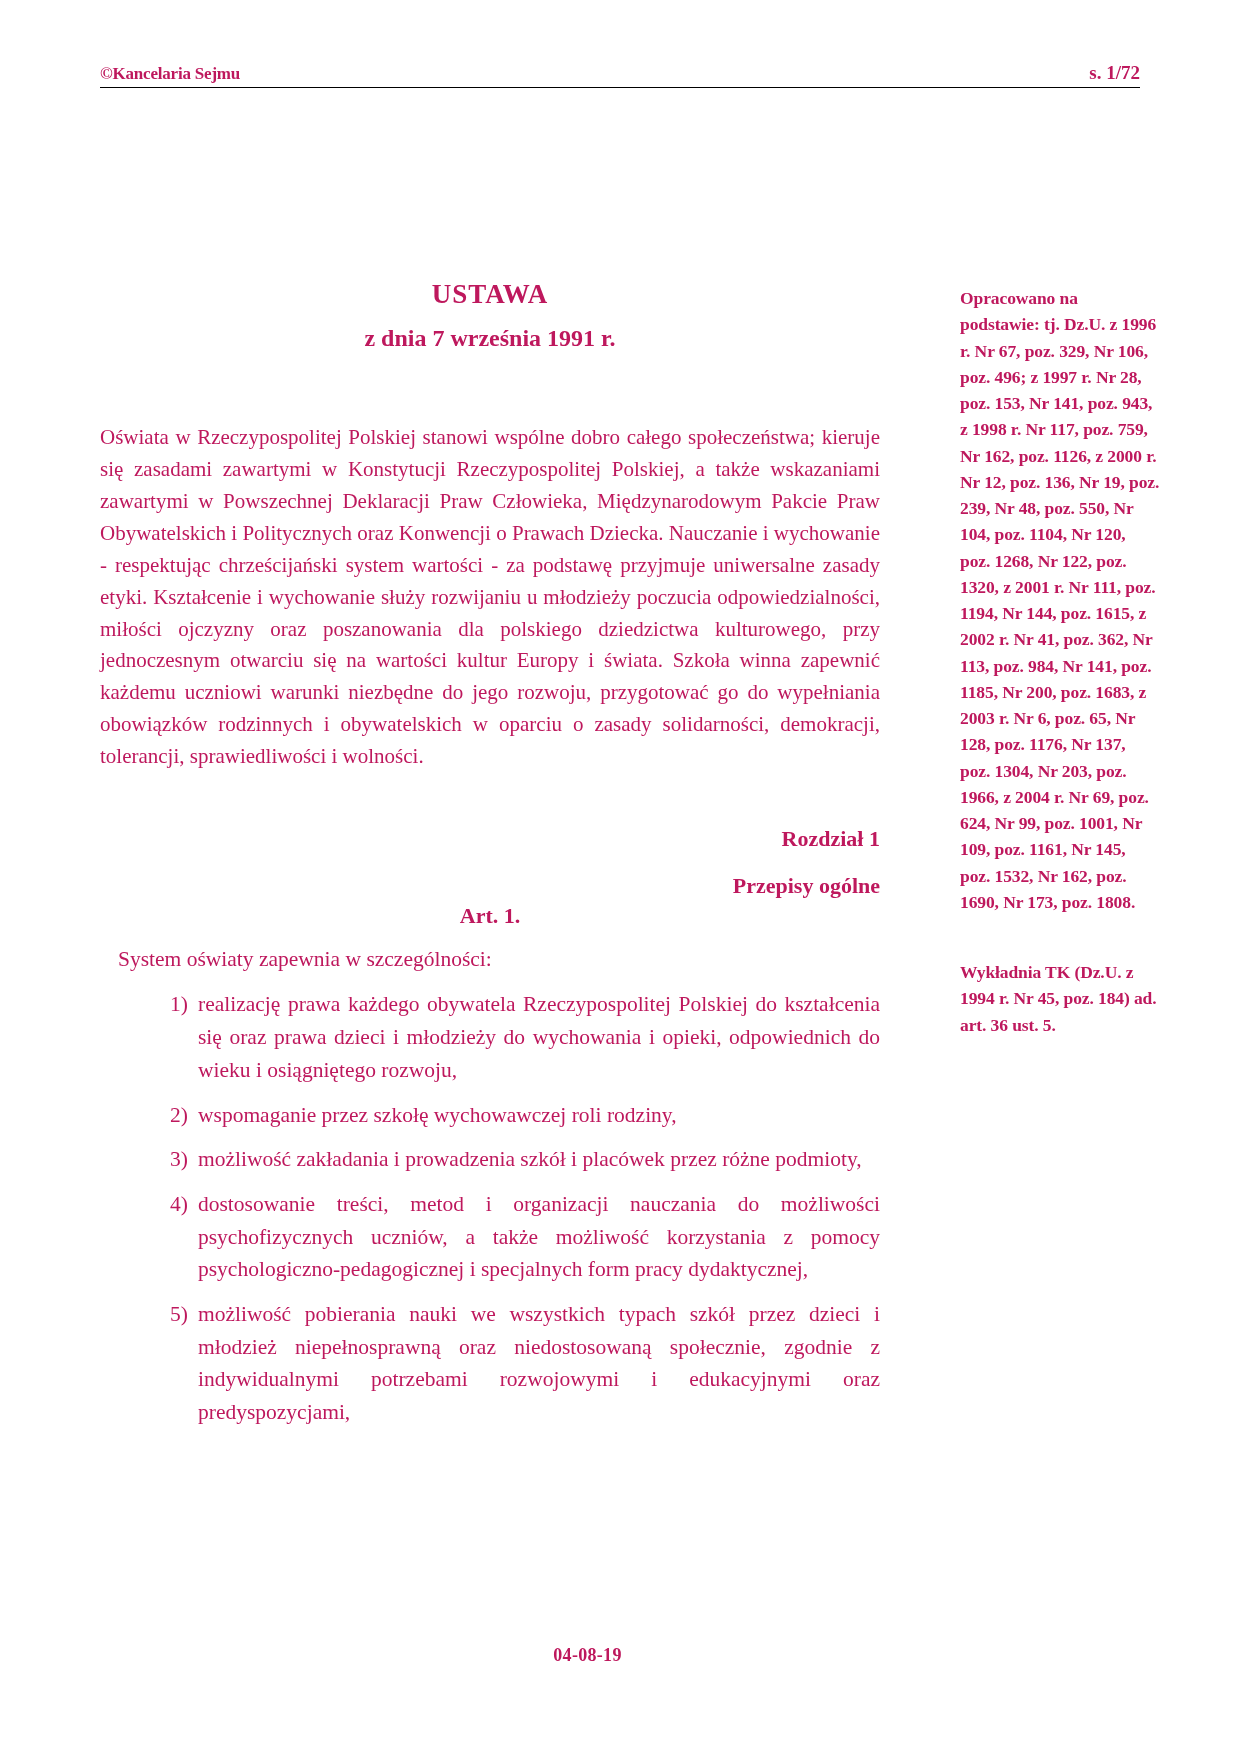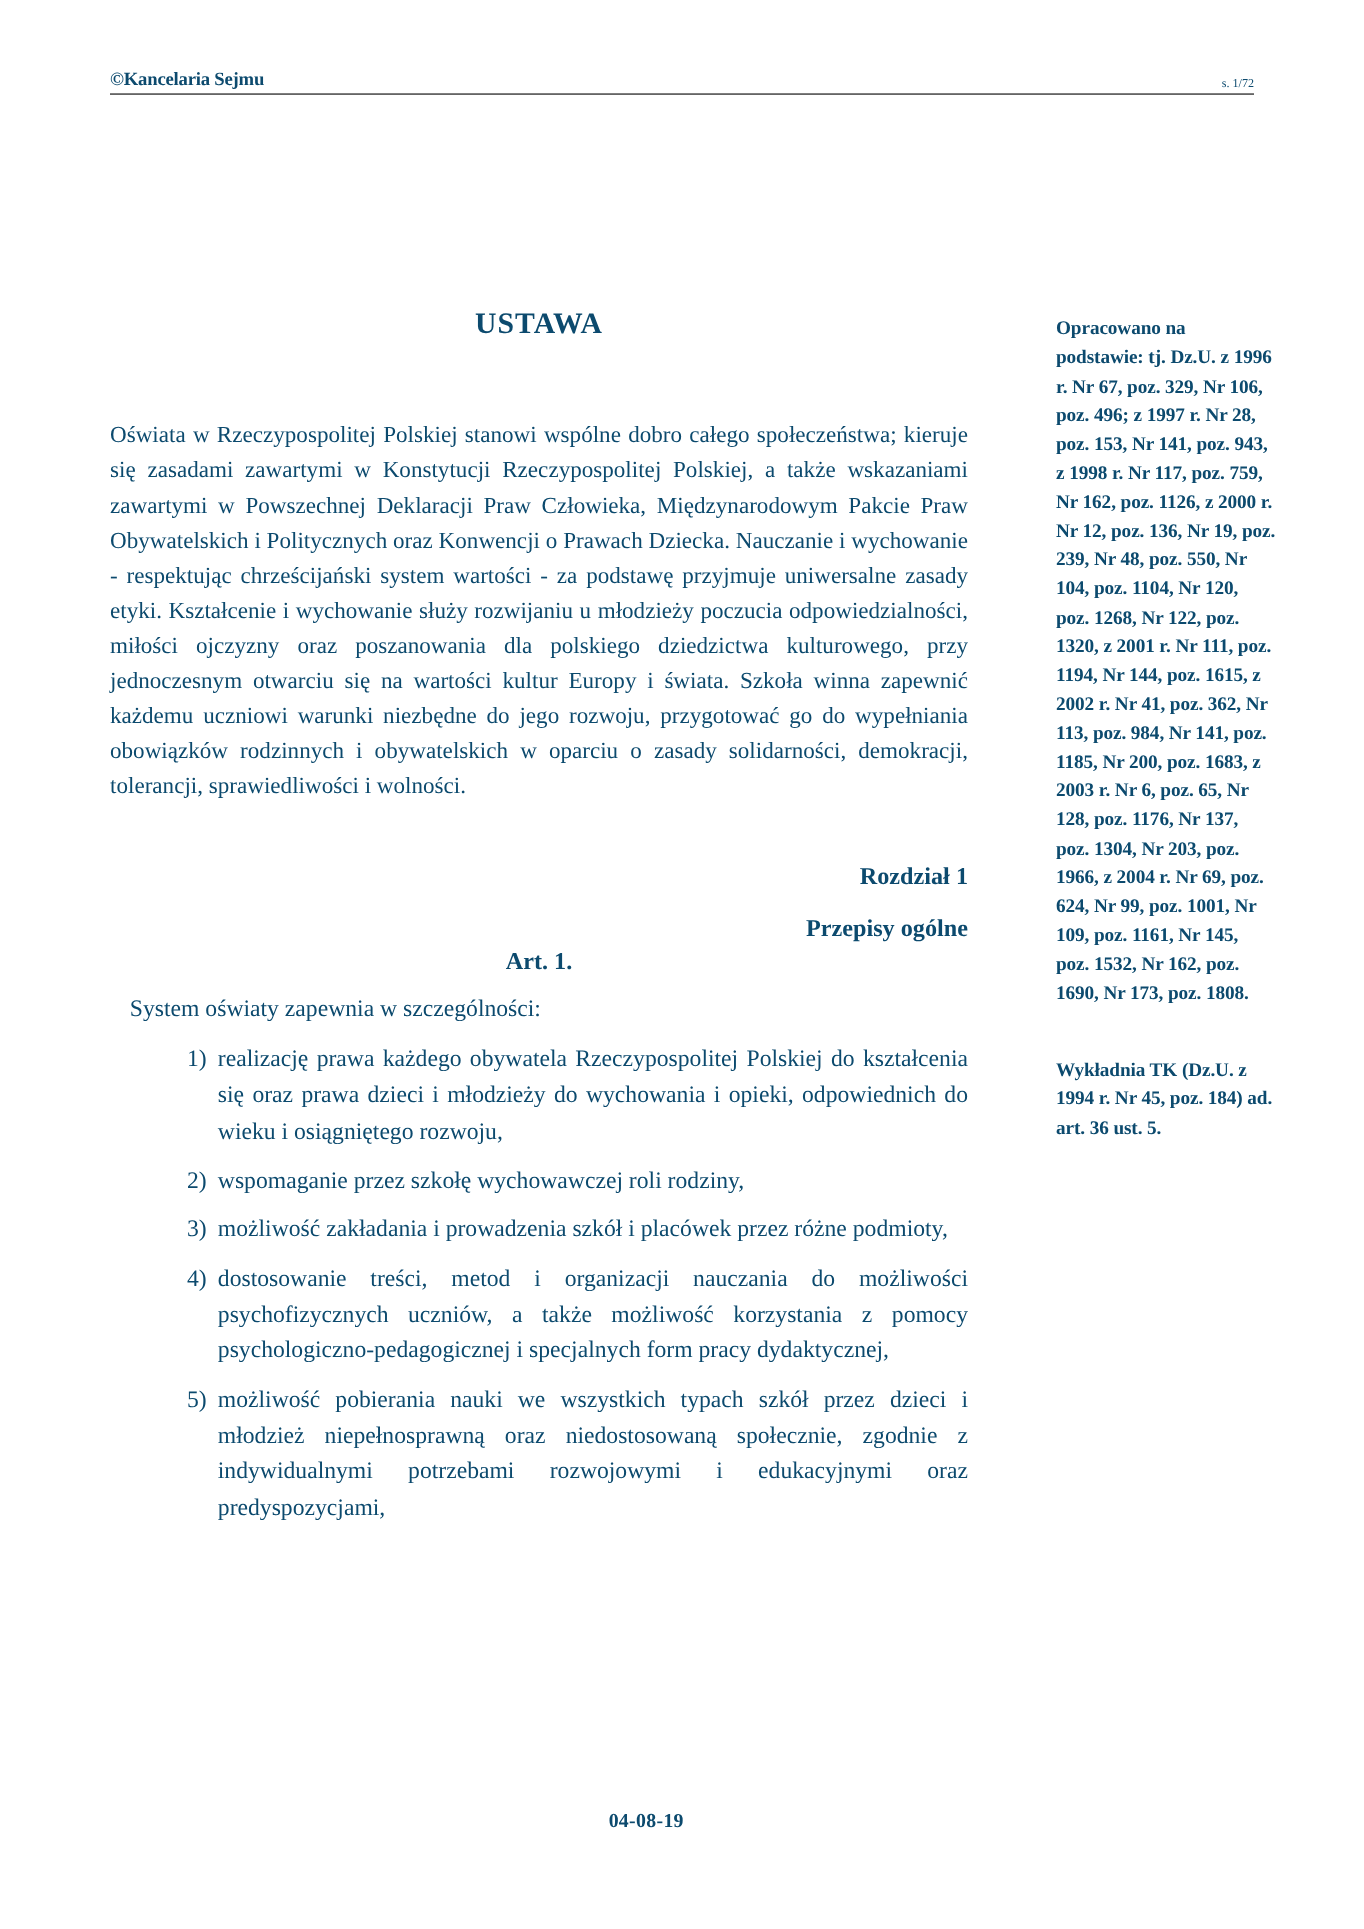--- a/index.html
+++ b/index.html
@@ -7,21 +7,21 @@
     padding: 0;
     background: #ffffff;
   }
   .page {
     position: relative;
     width: 1240px;
     height: 1754px;
     background: #ffffff;
     margin: 0 auto;
     font-family: "Liberation Serif", "DejaVu Serif", serif;
-    color: #0c4a6e;
+    color: #be185d;
     overflow: hidden;
   }
 
   
   .header {
     position: absolute;
     left: 100px;
     top: 62px;
     width: 1040px;
     display: flex;
@@ -31,22 +31,22 @@
     padding-bottom: 3px;
   }
   .header-left {
     font-family: "Liberation Serif", "DejaVu Serif", serif;
     font-weight: bold;
     font-size: 17px;
     letter-spacing: -0.2px;
   }
   .header-right {
     font-family: "Liberation Serif", "DejaVu Serif", serif;
-    font-weight: normal;
-    font-size: 11px;
+    font-weight: bold;
+    font-size: 19px;
   }
 
   
   .main-col {
     position: absolute;
     left: 100px;
     top: 275px;
     width: 780px;
   }
 
@@ -166,20 +166,21 @@
 
   <div class="header">
     <span class="header-left">©Kancelaria Sejmu</span>
     <span class="header-right">s. 1/72</span>
   </div>
 
   <div class="main-col">
 
     <div class="title-block">
       <div class="title-main">USTAWA</div>
+      <div class="title-date">z dnia 7 września 1991 r.</div>
     </div>
 
     <p class="preamble">Oświata w Rzeczypospolitej Polskiej stanowi wspólne dobro całego społeczeństwa; kieruje się zasadami zawartymi w Konstytucji Rzeczypospolitej Polskiej, a także wskazaniami zawartymi w Powszechnej Deklaracji Praw Człowieka, Międzynarodowym Pakcie Praw Obywatelskich i Politycznych oraz Konwencji o Prawach Dziecka. Nauczanie i wychowanie - respektując chrześcijański system wartości - za podstawę przyjmuje uniwersalne zasady etyki. Kształcenie i wychowanie służy rozwijaniu u młodzieży poczucia odpowiedzialności, miłości ojczyzny oraz poszanowania dla polskiego dziedzictwa kulturowego, przy jednoczesnym otwarciu się na wartości kultur Europy i świata. Szkoła winna zapewnić każdemu uczniowi warunki niezbędne do jego rozwoju, przygotować go do wypełniania obowiązków rodzinnych i obywatelskich w oparciu o zasady solidarności, demokracji, tolerancji, sprawiedliwości i wolności.</p>
 
     <div class="chapter-block">
       <div class="chapter-num">Rozdział 1</div>
       <div class="chapter-name">Przepisy ogólne</div>
     </div>
 
     <div class="article-head">Art. 1.</div>

